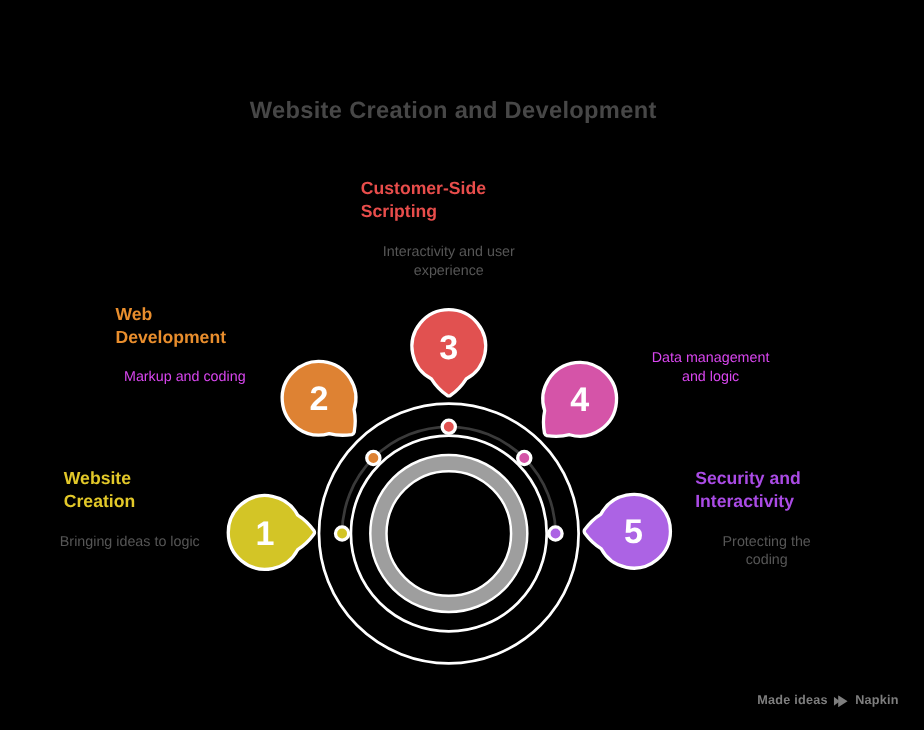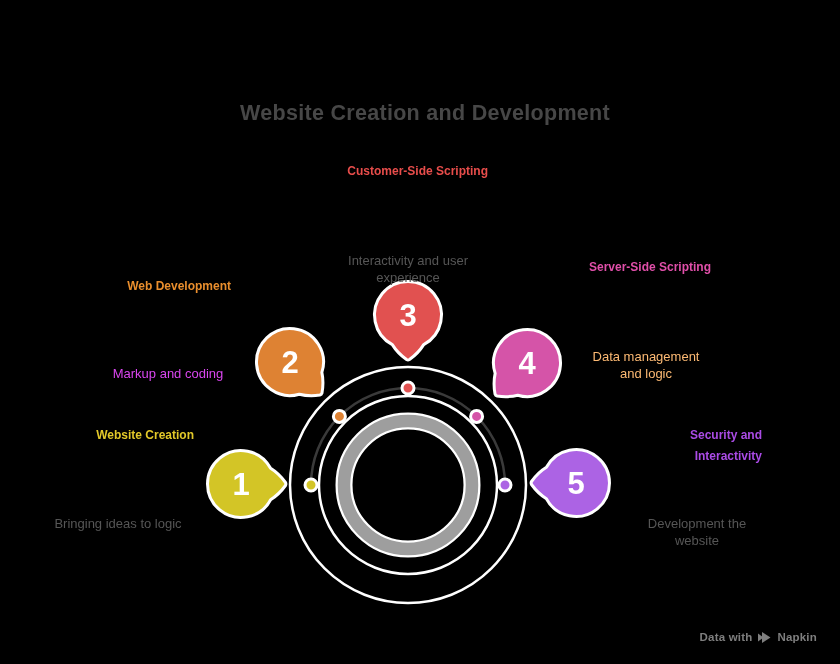--- a/index.html
+++ b/index.html
@@ -10,33 +10,33 @@
     font-family:"Liberation Sans", sans-serif;
     position:relative;
   }
   .stage{position:absolute;inset:0;width:840px;height:664px;}
   .rings{position:absolute;left:0;top:0;}
 
   .page-title{
     position:absolute;left:0;top:84px;width:816px;
     text-align:center;
     font-size:21.5px;font-weight:bold;letter-spacing:.3px;
-    margin:17px;
+    margin:4px;
   }
 
   .node-label{
-    position:absolute;text-align:right;
-    font-size:12px;font-weight:bold;line-height:21px;
+    position:absolute;text-align:left;
+    font-size:16px;font-weight:bold;line-height:21px;
   }
   .node-desc{
     position:absolute;text-align:center;
-    font-size:13px;line-height:17px;margin-top:32px;
+    font-size:13px;line-height:17px;
   }
   
-  .t1{left:74px;top:425px;width:120px;}
+  .t1{left:58px;top:425px;width:120px;}
   .d1{left:18px;top:483px;width:200px;}
   
   .t2{left:105px;top:276px;width:126px;}
   .d2{left:88px;top:333px;width:160px;}
   
   .t3{left:328px;top:161px;width:160px;}
   .d3{left:338px;top:220px;width:140px;}
   
   .t4{left:581px;top:257px;width:130px;}
   .d4{left:590px;top:316px;width:112px;}
@@ -112,28 +112,27 @@
 
   <div class="node-label t1" style="color: rgb(226, 200, 41);">Website Creation</div>
   <div class="node-desc d1" style="color: rgb(86, 86, 86);">Bringing ideas to logic</div>
 
   <div class="node-label t2" style="color: rgb(233, 142, 45);">Web Development</div>
   <div class="node-desc d2" style="color: #d946ef;">Markup and coding</div>
 
   <div class="node-label t3" style="color: rgb(232, 77, 75);">Customer-Side Scripting</div>
   <div class="node-desc d3" style="color: rgb(86, 86, 86);">Interactivity and user experience</div>
 
-  <div class="node-label t4" style="color: rgb(224, 79, 169);">Server-Side Scripting</div>
-  <div class="node-desc d4" style="color: #fdba74;">Data management and logic</div>
+  <div class="node-desc d4" style="color: #d946ef;">Data management and logic</div>
 
   <div class="node-label t5" style="color: rgb(170, 75, 229);">Security and Interactivity</div>
-  <div class="node-desc d5" style="color: rgb(86, 86, 86);">Development the website</div>
+  <div class="node-desc d5" style="color: rgb(86, 86, 86);">Protecting the coding</div>
 
   <div class="watermark" style="color: rgb(126, 126, 126);">
-    <span>Data with</span>
+    <span>Made ideas</span>
     <svg width="13" height="11" viewBox="0 0 13 11">
       <path d="M0 1.5 L5.5 5.5 L0 9.5 Z" fill="currentColor"></path>
       <path d="M4 0 L12.5 5.5 L4 11 Z" fill="currentColor"></path>
     </svg>
     <span>Napkin</span>
   </div>
 
 </div>
 
 </body></html>

